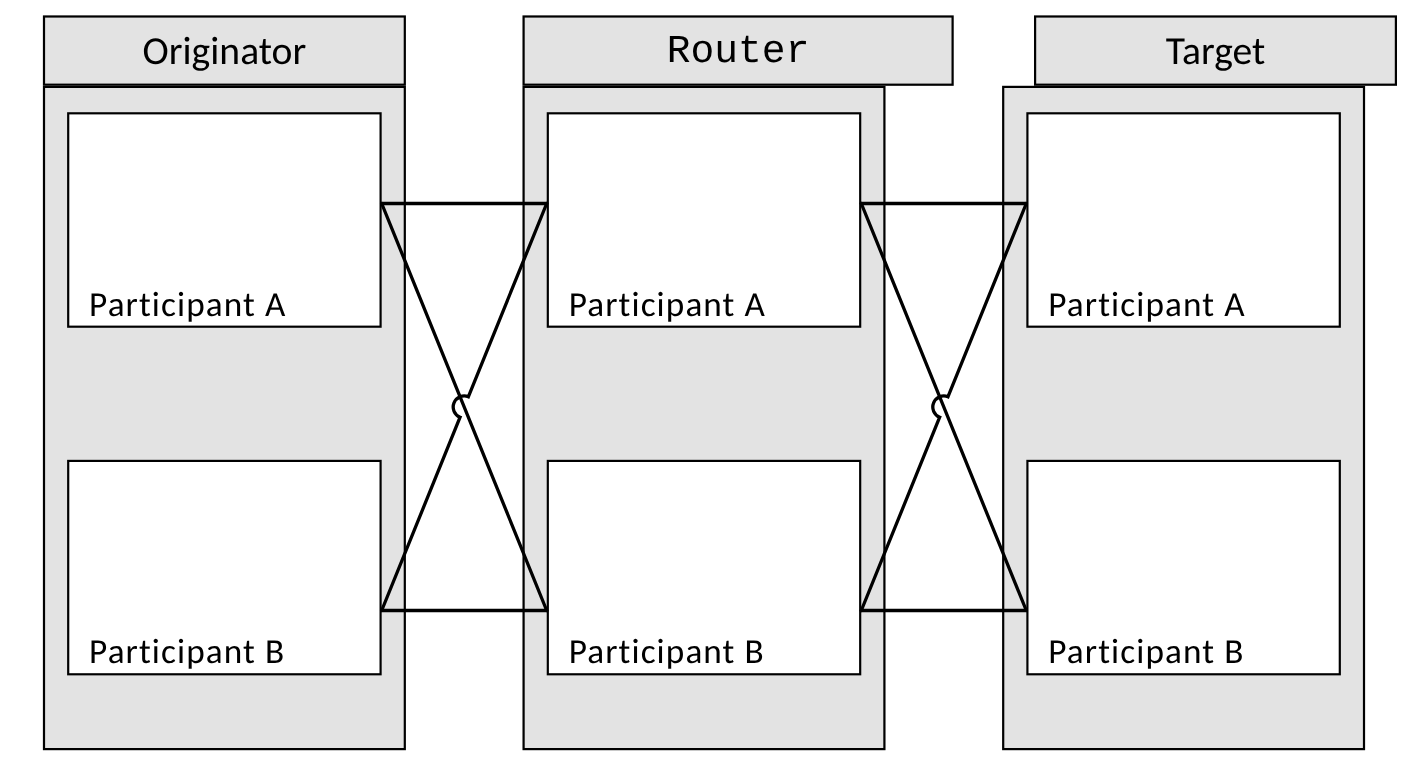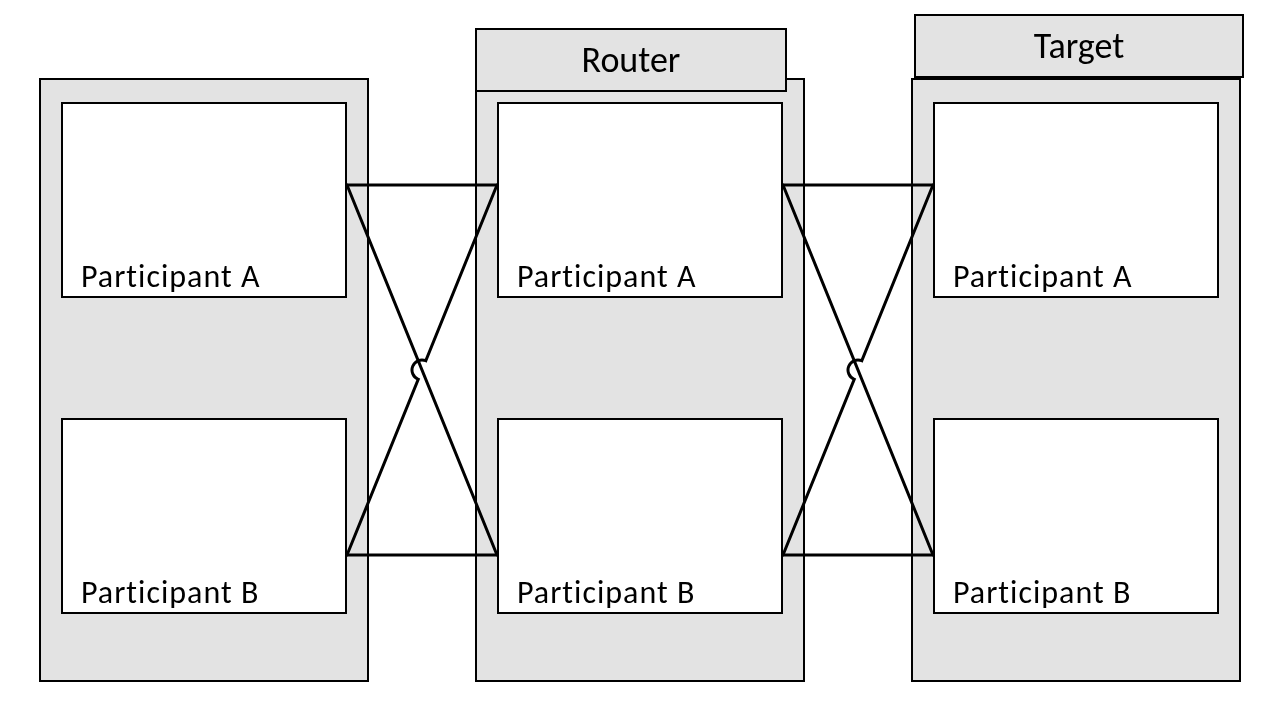--- a/index.html
+++ b/index.html
@@ -55,24 +55,27 @@
 </style>
 </head>
 <body>
 
 <div class="stage">
 
   <div class="column" id="col0-body" style="left: 39px; top: 78px; width: 330px; height: 604px;"></div>
   <div class="column" id="col1-body" style="left: 475px; top: 78px; width: 330px; height: 604px;"></div>
   <div class="column" id="col2-body" style="left: 911px; top: 78px; width: 330px; height: 604px;"></div>
 
-  <div class="header" id="col1-head" style="left: 475px; top: 28px; width: 312px; height: 64px;">
+  <div class="header" id="col0-head" style="left: 39px; top: 14px; width: 330px; height: 64px;">
+    <span>Originator</span>
+  </div>
+  <div class="header" id="col1-head" style="left: 475px; top: 14px; width: 392px; height: 64px; font-family: Liberation Mono, monospace;">
     <span>Router</span>
   </div>
-  <div class="header" id="col2-head" style="left: 914px; top: 14px; width: 330px; height: 64px;">
+  <div class="header" id="col2-head" style="left: 940px; top: 14px; width: 330px; height: 64px;">
     <span>Target</span>
   </div>
 
   <div class="participant" id="p0a" style="left: 61px; top: 102px; width: 286px; height: 196px;">
     <span>Participant  A</span>
   </div>
   <div class="participant" id="p0b" style="left: 61px; top: 418px; width: 286px; height: 196px;">
     <span>Participant  B</span>
   </div>
   <div class="participant" id="p1a" style="left: 497px; top: 102px; width: 286px; height: 196px;">

